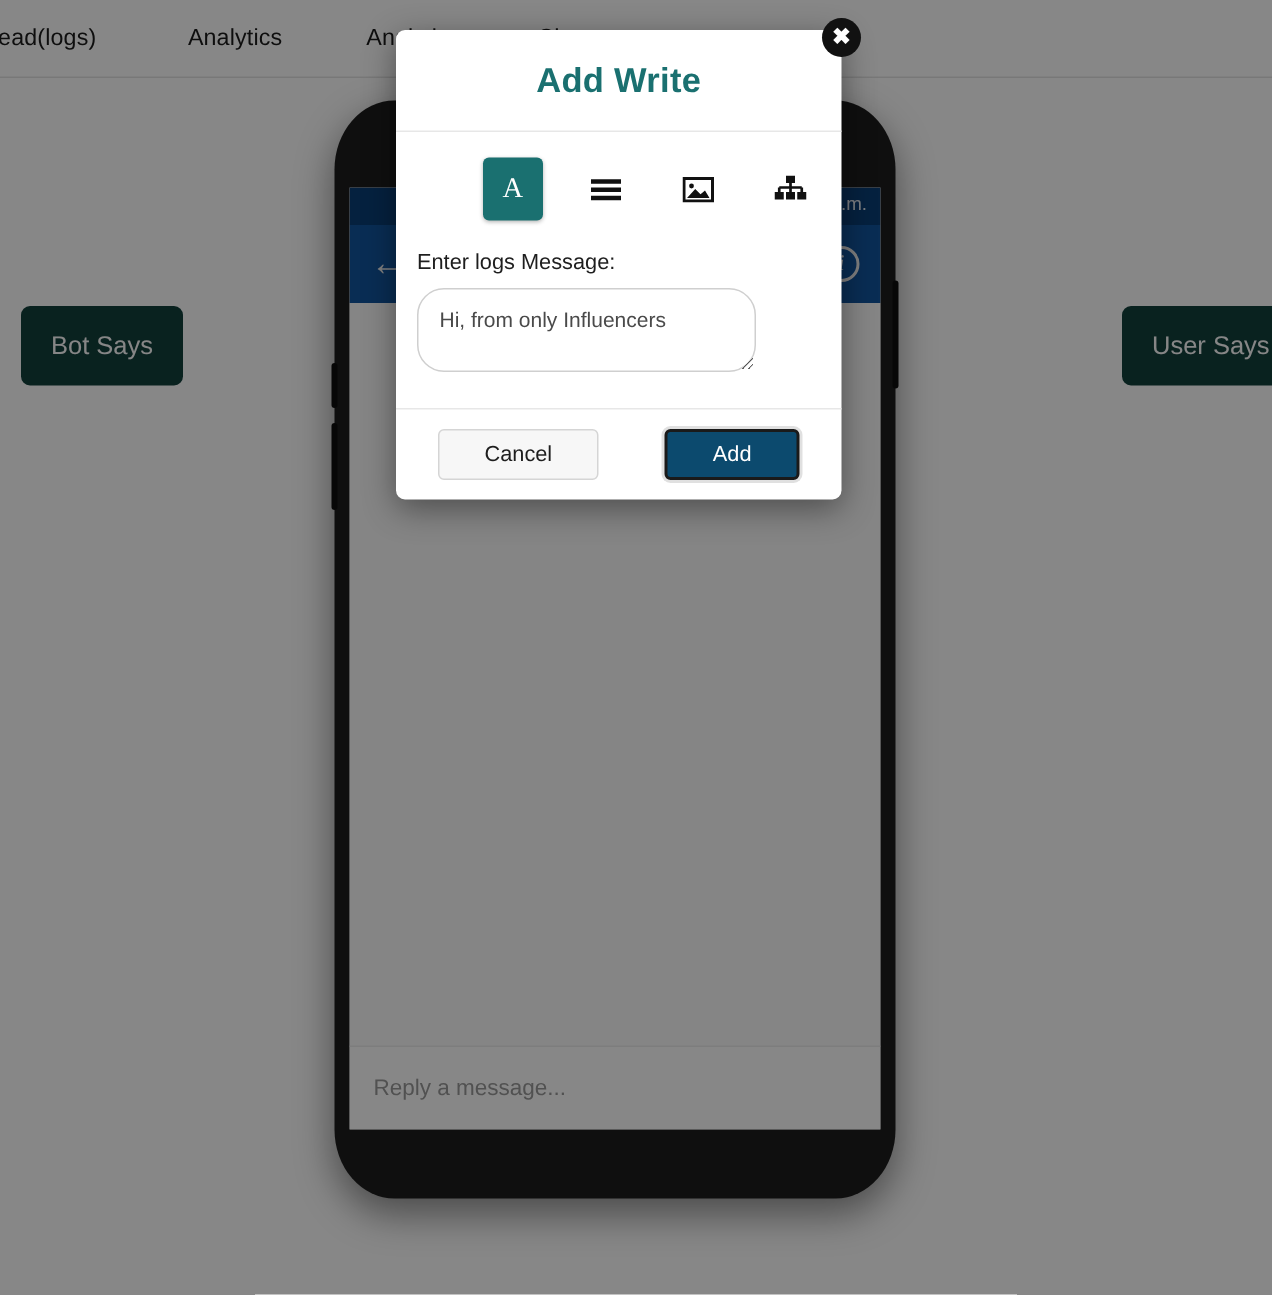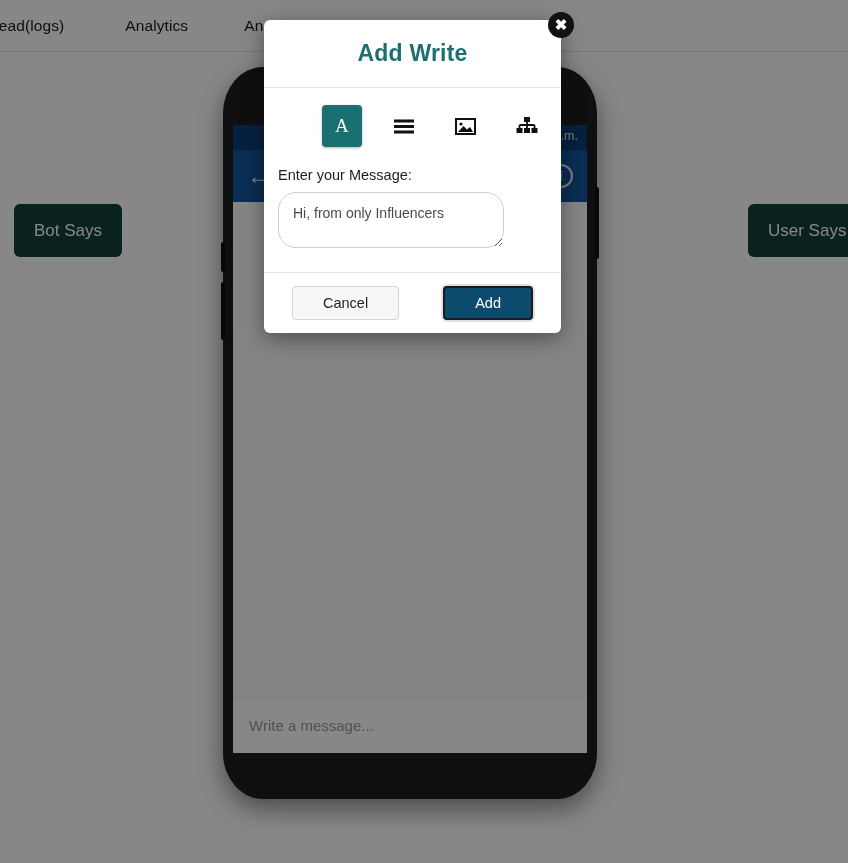--- a/index.html
+++ b/index.html
@@ -311,21 +311,21 @@
         </div>
 
         <div class="app-bar">
           <span class="back-arrow">←</span>
           <span class="info-ico">i</span>
         </div>
 
         <div class="chat-body"></div>
 
         <div class="chat-input">
-          <span>Write a message...</span>
+          <span>Reply a message...</span>
         </div>
 
       </div>
     </div>
 
   </div>
 </div>
 
 <div class="overlay"></div>
 
@@ -366,21 +366,21 @@
           <rect x="8" y="0" width="6" height="5" fill="#111"></rect>
           <path d="M11 5 V8 M3.5 8 H18.5 M3.5 8 V11 M11 8 V11 M18.5 8 V11" stroke="#111" stroke-width="1.8" fill="none"></path>
           <rect x="0.5" y="11" width="6" height="5" fill="#111"></rect>
           <rect x="8" y="11" width="6" height="5" fill="#111"></rect>
           <rect x="15.5" y="11" width="6" height="5" fill="#111"></rect>
         </svg>
       </button>
 
     </div>
 
-    <label class="field-label">Enter your Message:</label>
+    <label class="field-label">Enter logs Message:</label>
     <textarea class="msg-input" rows="1" placeholder="Enter your Message" style="">Hi, from only Influencers</textarea>
 
   </div>
 
   <div class="modal-footer">
     <button class="btn btn-cancel">Cancel</button>
     <button class="btn btn-add">Add</button>
   </div>
 
 </div>

